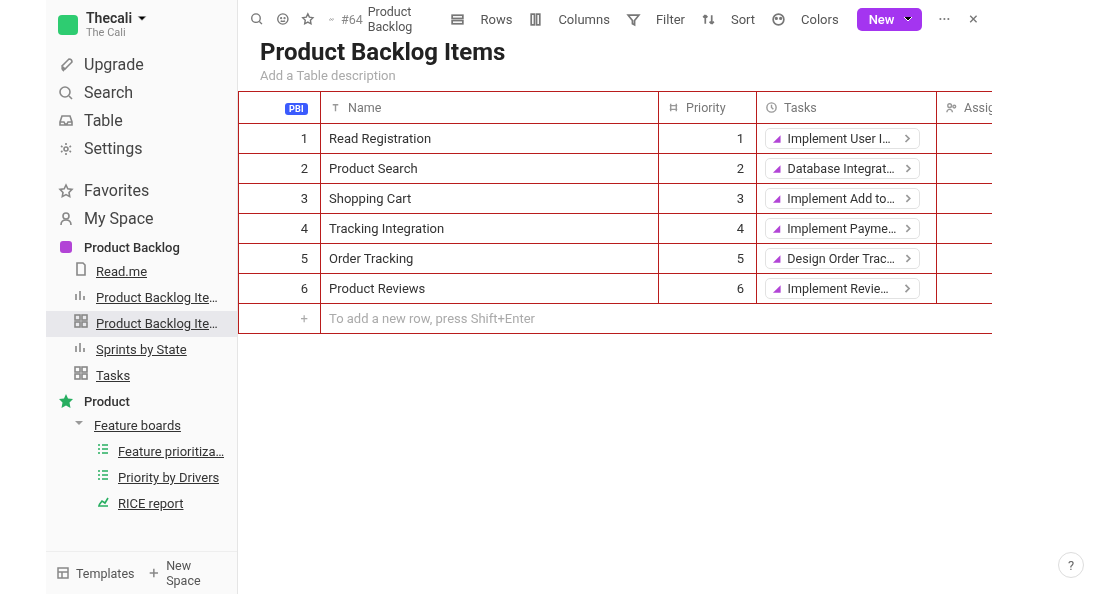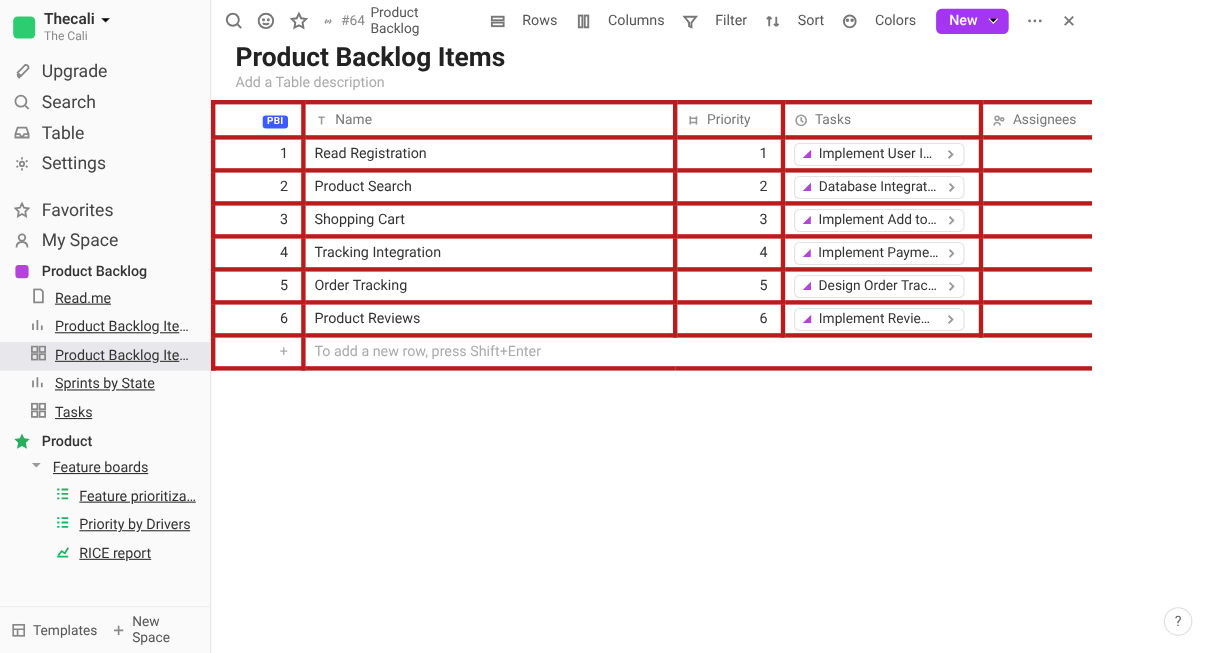--- a/index.html
+++ b/index.html
@@ -1,17 +1,17 @@
 <!DOCTYPE html>
 <html><head>
 <meta charset="utf-8">
 <style>
 * { margin: 0; padding: 0; box-sizing: border-box; }
 body { font-family: -apple-system, BlinkMacSystemFont, "Segoe UI", Roboto, sans-serif; font-size: 13px; color: #333; background: #fff; overflow: hidden; }
-.app { display: flex; width: 992px; height: 594px; }
+.app { display: flex; width: 992px; height: 594px; padding-left: 46px; }
 .sidebar { width: 192px; border-right: 1px solid #e5e5e5; background: #fafafa; display: flex; flex-direction: column; }
 .ws-header { padding: 10px 12px 6px 12px; display: flex; align-items: center; gap: 8px; }
 .ws-logo { width: 20px; height: 20px; border-radius: 4px; background: #2ecc71; position: relative; flex-shrink: 0; }
 .ws-info { display: flex; flex-direction: column; }
 .ws-name { font-weight: 600; font-size: 14px; display: flex; align-items: center; gap: 4px; }
 .ws-sub { font-size: 11px; color: #888; }
 .nav { padding: 6px 0 8px 0; }
 .nav-item { display: flex; align-items: center; gap: 10px; padding: 4px 12px; cursor: pointer; color: #444; font-size: 16px; line-height: 20px; }
 .nav-item .ic { width: 16px; height: 16px; stroke: #888; fill: none; stroke-width: 1.6; flex-shrink:0; }
 .sect { padding-top: 6px; }
@@ -38,21 +38,21 @@
 .tb-btn svg { width: 15px; height: 15px; stroke: #777; fill: none; stroke-width: 1.6; }
 .new-btn { background: #a435f0; color: #fff; border-radius: 5px; padding: 4px 8px 4px 12px; font-weight: 500; display:flex; align-items:center; gap:8px; margin-left: 6px;}
 .new-btn svg { stroke: #fff; width: 12px; height: 12px; }
 .tb-icbtn { width:16px; height:16px; stroke:#777; fill:none; stroke-width:1.7; cursor:pointer; margin-left:8px;}
 .hdr { padding: 0 22px 8px 22px; }
 .hdr h1 { font-size: 24px; font-weight: 700; color: #222; margin-bottom: 2px; }
 .hdr .desc { font-size: 13px; color: #aaa; }
 
 .table-wrap { flex:1; overflow:auto; }
 .tbl { width: 100%; border-collapse: collapse; table-layout: fixed; }
-.tbl th, .tbl td { border: 4px solid #b91c1c; text-align: left; font-weight: 400; vertical-align: middle; height: 30px; }
+.tbl th, .tbl td { border: 1px solid #b91c1c; text-align: left; font-weight: 400; vertical-align: middle; height: 30px; }
 .tbl th { color: #777; font-size: 12.5px; padding: 0 8px; height: 32px; }
 .tbl th .ch { display:flex; align-items:center; gap:6px; }
 .col-idx { width: 82px; text-align: right !important; padding-right: 12px !important; color: #888; font-size:12.5px;}
 .col-name { width: 338px; }
 .col-prio { width: 98px; text-align:right !important; padding-right:12px !important; }
 .col-tasks { width: 180px; }
 .col-assn { width: 176px; }
 .col-st { width: 40px; text-align:center !important; }
 .tbl td { padding: 0 8px; font-size: 13px; color: #333; }
 .pbi-tag { background: #3b5bfd; color:#fff; font-size:9px; font-weight:700; padding:1px 4px; border-radius:3px; letter-spacing:0.3px;}

